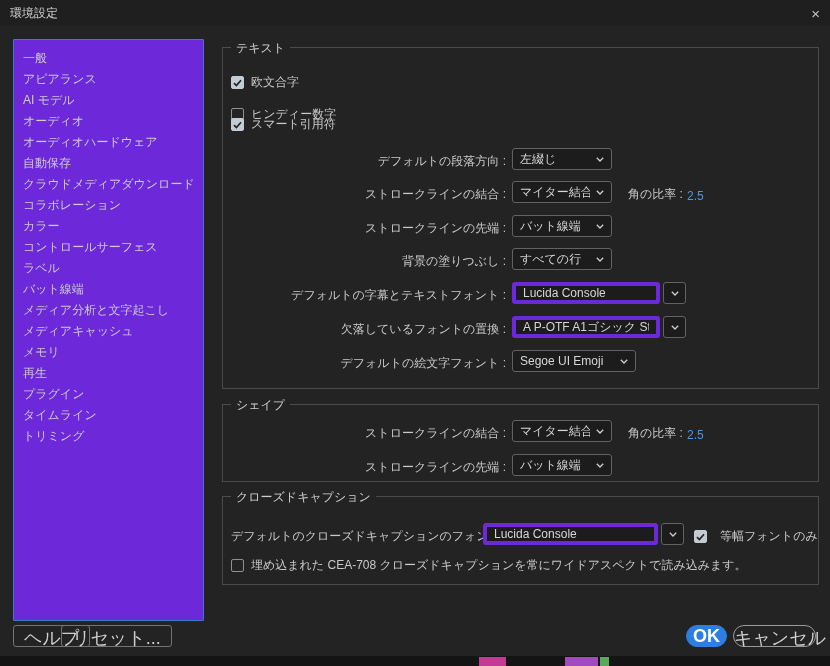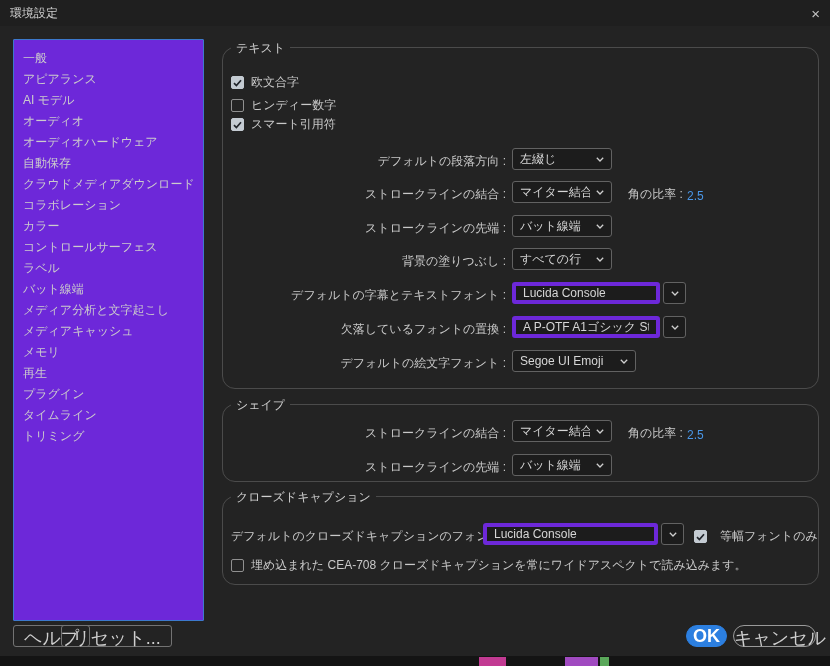--- a/index.html
+++ b/index.html
@@ -21,21 +21,21 @@
   .close-btn{color:#c4c4c4;font-size:15px;line-height:1;background:none;border:none;font-family:inherit;cursor:default}
 
   .sidebar{
     position:absolute;left:13px;top:39px;width:191px;height:582px;
     background:#6d28d9;border:1.5px solid #3c79cc;border-radius:1px;
     padding-top:8px;overflow:hidden;
   }
   .side-item{height:21px;line-height:21px;padding-left:9px;color:#cccccc;white-space:nowrap;overflow:hidden;cursor:default}
   .side-item.selected{background:#3f3f3f;color:#e2e2e2}
 
-  .group{position:absolute;left:222px;width:597px;border:1px solid #4b4b4b;border-radius:13px}
+  .group{position:absolute;left:222px;width:597px;border:1px solid #4b4b4b;border-radius:0}
   .group-title{position:absolute;top:-8px;left:8px;background:#232323;padding:0 5px;color:#cfcfcf;white-space:nowrap}
 
   .row{position:absolute;left:8px;right:4px;display:flex;align-items:flex-end;height:22px}
   .row-label{min-width:275px;text-align:right;margin-right:6px;white-space:nowrap;color:#c9c9c9}
   .caption-label{min-width:246px}
 
   .dropdown{
     display:flex;align-items:center;justify-content:space-between;gap:6px;
     height:22px;background:#1c1c1c;border:1px solid #626262;border-radius:3px;
     padding:0 7px;cursor:default;flex:none;
@@ -110,21 +110,21 @@
   <span class="group-title">テキスト</span>
 
   <div class="check-row" style="top:24px">
     <span class="checkbox checked">
       <svg class="tick" width="9" height="8" viewBox="0 0 9 8">
           <path d="M1 4.2 L3.4 6.6 L8 1.2" stroke="#20242a" stroke-width="1.7" fill="none"></path>
         </svg>
     </span>
     <span class="cb-label">欧文合字</span>
   </div>
-  <div class="check-row" style="top:47px">
+  <div class="check-row" style="top:56px">
     <span class="checkbox">
       <svg class="tick" width="9" height="8" viewBox="0 0 9 8">
           <path d="M1 4.2 L3.4 6.6 L8 1.2" stroke="#20242a" stroke-width="1.7" fill="none"></path>
         </svg>
     </span>
     <span class="cb-label">ヒンディー数字</span>
   </div>
   <div class="check-row" style="top:66px">
     <span class="checkbox checked">
       <svg class="tick" width="9" height="8" viewBox="0 0 9 8">

